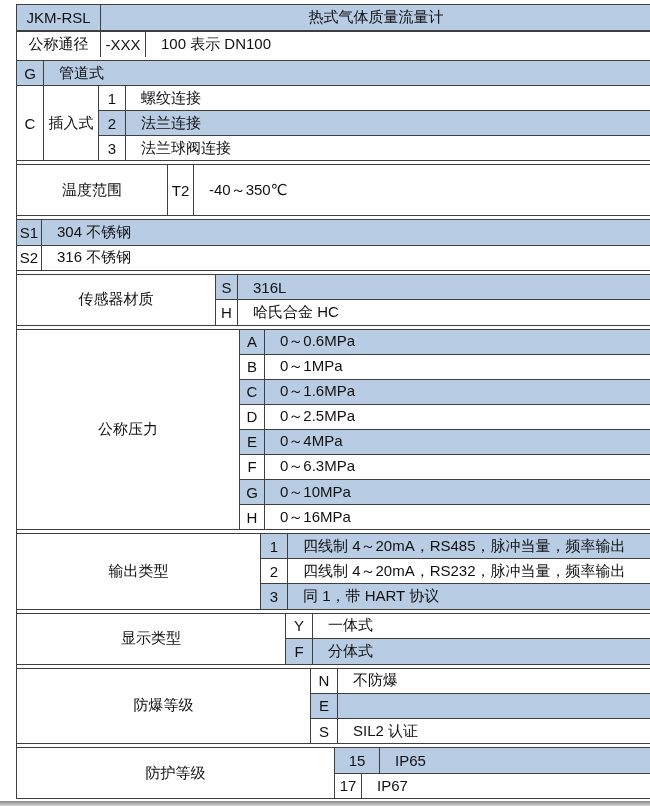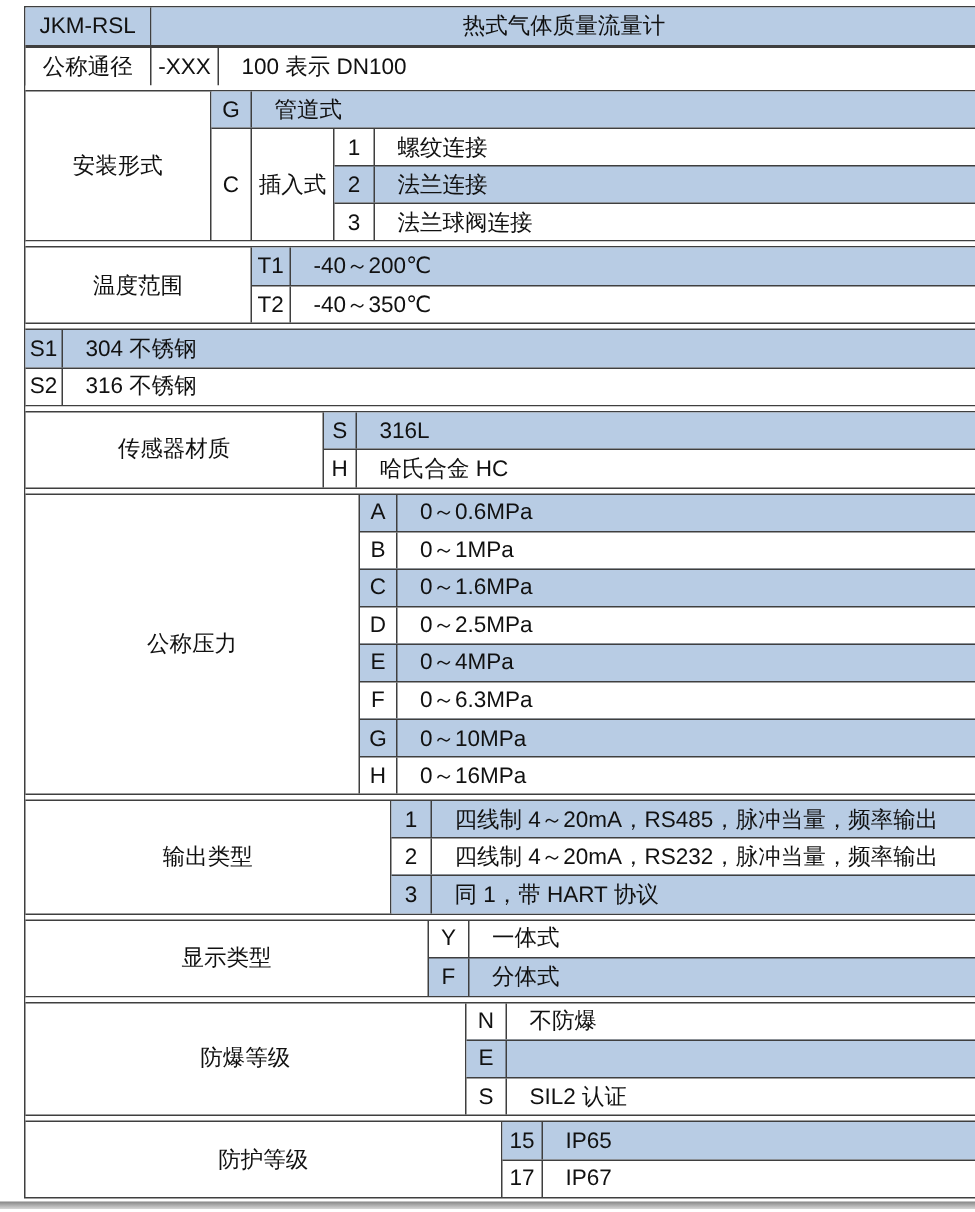--- a/index.html
+++ b/index.html
@@ -55,21 +55,20 @@
 
     <div class="section sec-dn" style="flex:1 1 0">
       <div class="cell label" style="width:84px">公称通径</div>
       <div class="cell code" style="width:45px">-XXX</div>
       <div class="cell desc">100 表示 DN100</div>
     </div>
 
     <div class="gap"></div>
 
     <div class="section mid" style="flex:4 1 0">
-      <div class="cell label" style="width:124px">安装形式</div>
       <div class="rows">
         <div class="row blue">
           <div class="cell code" style="width:27px">G</div>
           <div class="cell desc">管道式</div>
         </div>
         <div class="cgroup">
           <div class="cell code" style="width:27px">C</div>
           <div class="cell code" style="width:55px">插入式</div>
           <div class="subrows">
             <div class="row">
@@ -87,24 +86,20 @@
           </div>
         </div>
       </div>
     </div>
 
     <div class="gap"></div>
 
     <div class="section mid" style="flex:2 1 0">
       <div class="cell label" style="width:151px">温度范围</div>
       <div class="rows">
-        <div class="row blue">
-          <div class="cell code" style="width:26px">T1</div>
-          <div class="cell desc">-40～200℃</div>
-        </div>
         <div class="row">
           <div class="cell code" style="width:26px">T2</div>
           <div class="cell desc">-40～350℃</div>
         </div>
       </div>
     </div>
 
     <div class="gap"></div>
 
     <div class="section mid" style="flex:2 1 0">
@@ -230,21 +225,21 @@
         </div>
       </div>
     </div>
 
     <div class="gap"></div>
 
     <div class="section last" style="flex:2 1 0">
       <div class="cell label" style="width:318px">防护等级</div>
       <div class="rows">
         <div class="row blue">
-          <div class="cell code" style="width:27px">15</div>
+          <div class="cell code" style="width:45px">15</div>
           <div class="cell desc">IP65</div>
         </div>
         <div class="row">
           <div class="cell code" style="width:27px">17</div>
           <div class="cell desc">IP67</div>
         </div>
       </div>
     </div>
 
   </div>

